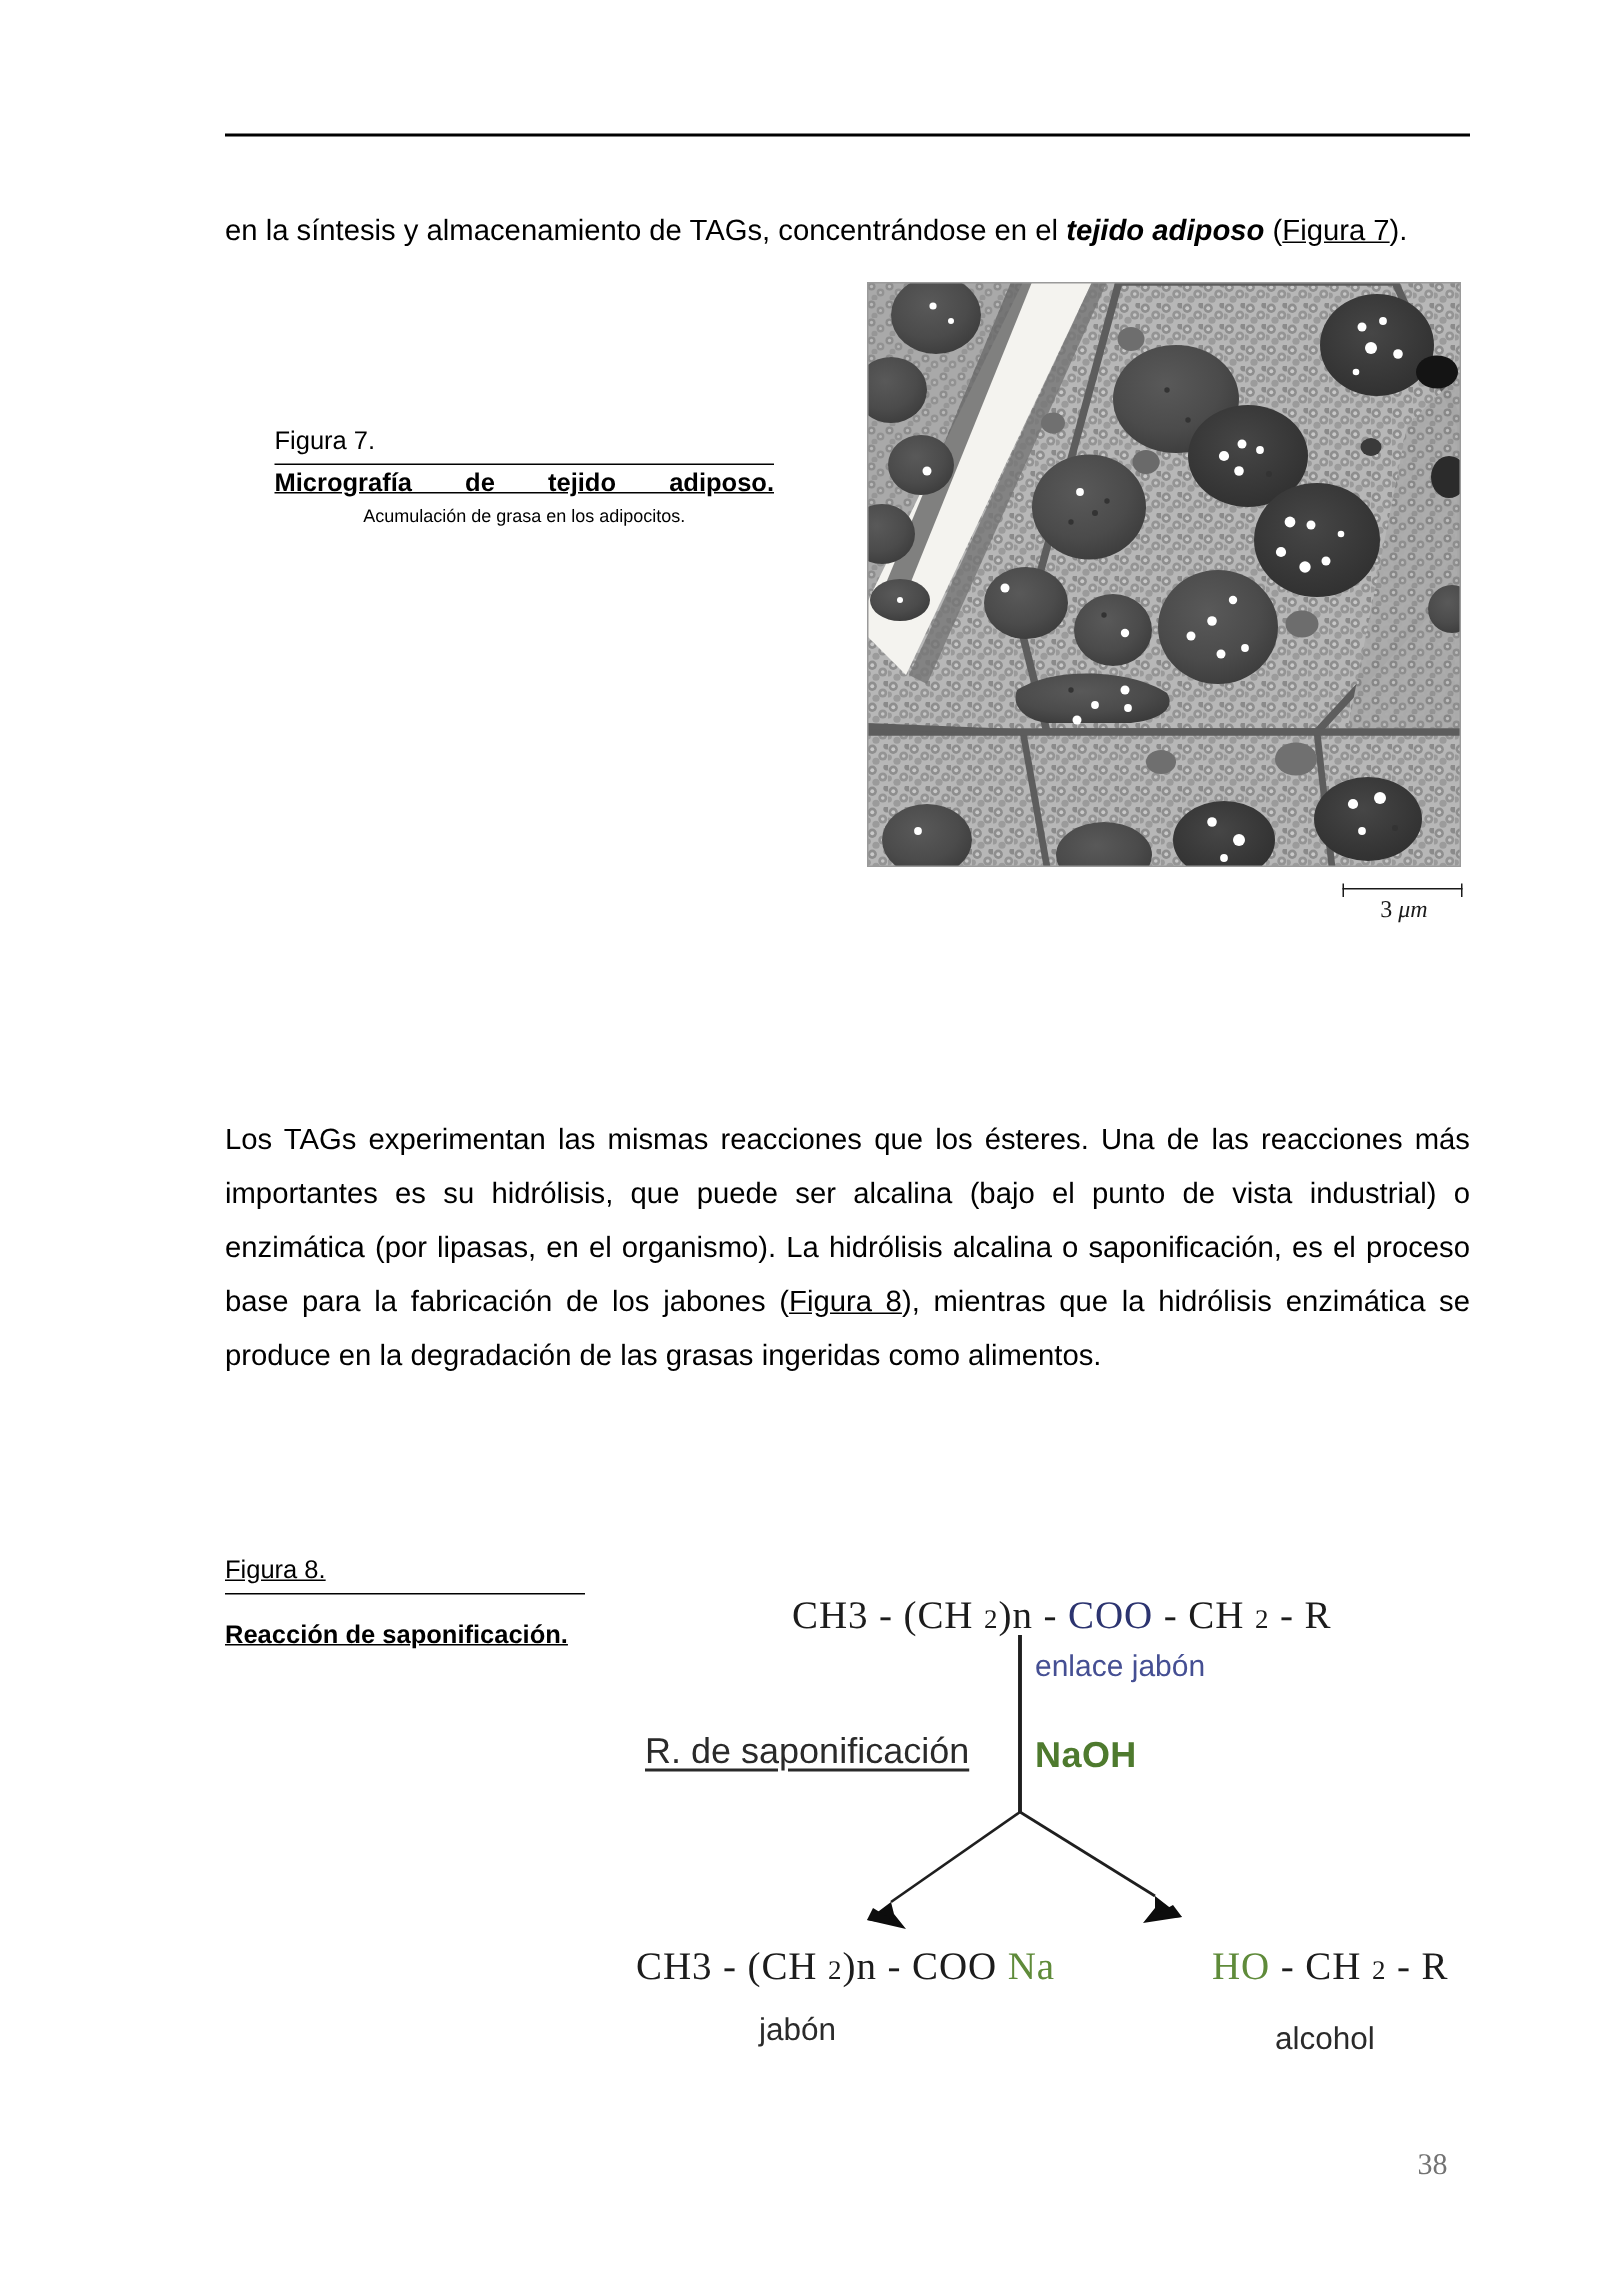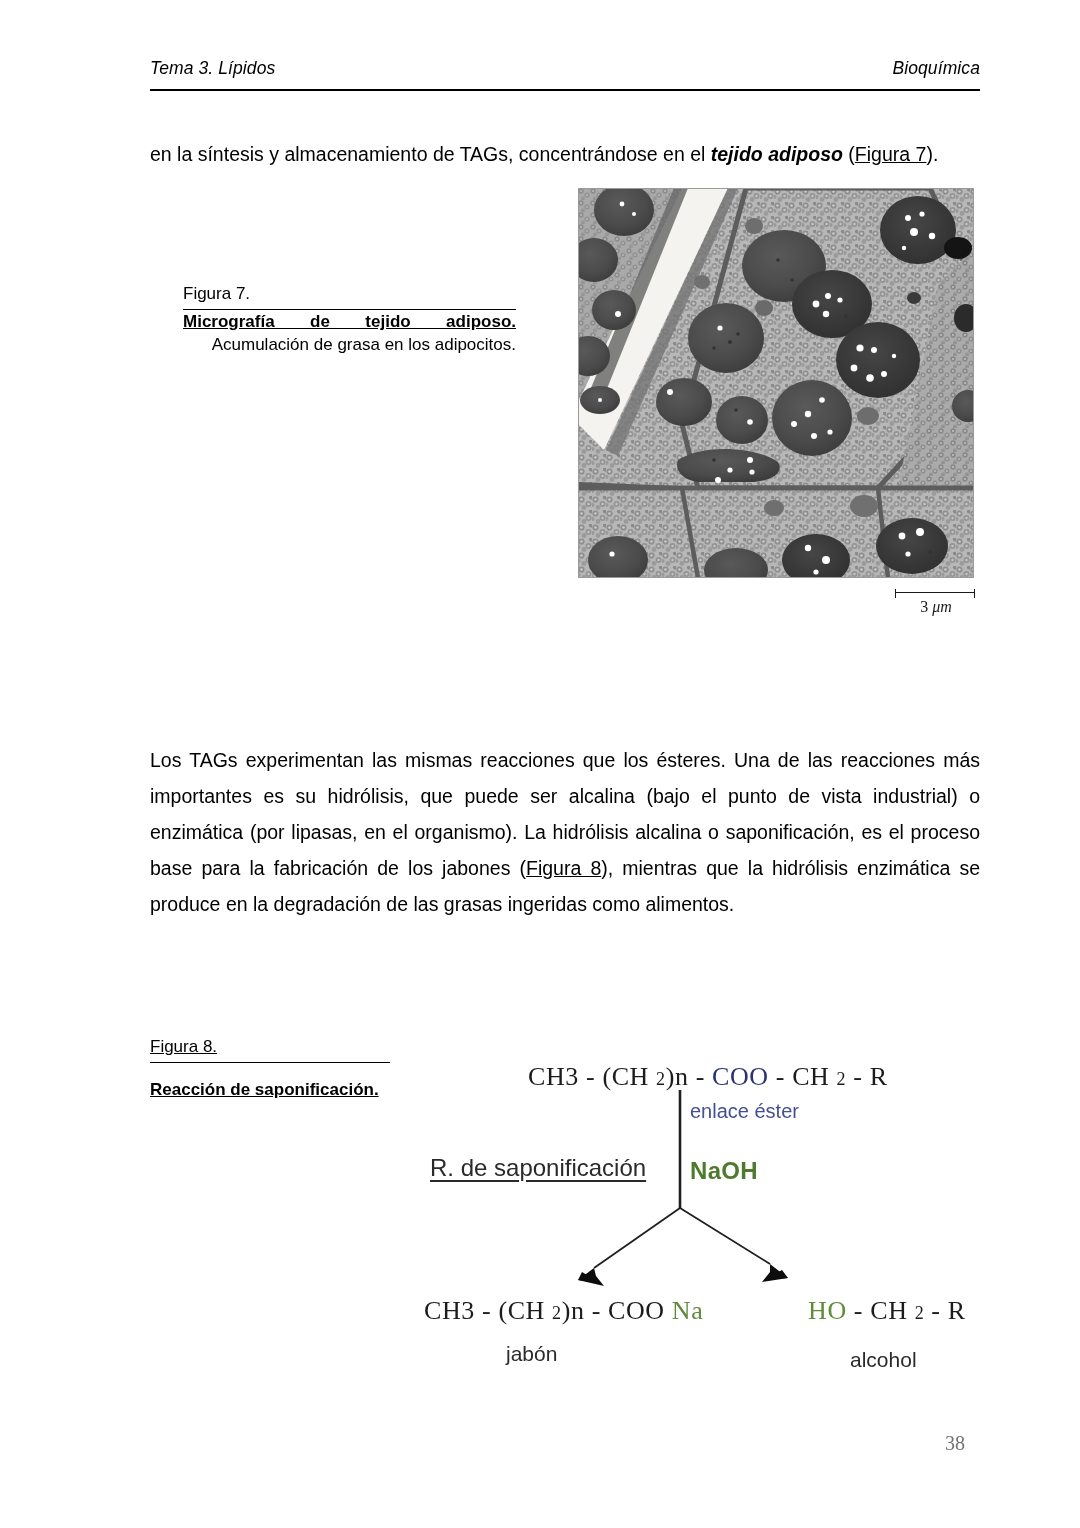--- a/index.html
+++ b/index.html
@@ -88,23 +88,23 @@
   }
   .fig-title {
     font-size: 17px;
     font-weight: bold;
     line-height: 23px;
     text-align: justify;
     text-align-last: justify;
     text-decoration: underline;
   }
   .fig-sub {
-    font-size: 17px;
+    font-size: 12px;
     line-height: 23px;
-    text-align: right;
+    text-align: center;
   }
 
   
   .micrograph {
     position: absolute;
     left: 578px;
     top: 188px;
     width: 396px;
     height: 390px;
     overflow: hidden;
@@ -236,24 +236,20 @@
     font-family: "Liberation Serif", serif;
     font-size: 20px;
     color: #737373;
   }
 </style>
 </head>
 <body>
 
 <div class="page">
 
-  <div class="header">
-    <span>Tema 3. Lípidos</span>
-    <span>Bioquímica</span>
-  </div>
   <div class="header-rule"></div>
 
   <p class="para" id="para-intro"><span>en la síntesis y almacenamiento de TAGs, concentrándose en el </span><span class="bi">tejido adiposo</span><span> (</span><span class="u">Figura 7</span><span>).</span></p>
 
   <div class="fig7-caption-wrap">
     <div class="fig-num">Figura 7.</div>
     <div class="fig-rule"></div>
     <div class="fig-title">Micrografía de tejido adiposo.</div>
     <div class="fig-sub">Acumulación de grasa en los adipocitos.</div>
   </div>
@@ -434,21 +430,21 @@
       <polygon points="176,218 160,230 186,236 178,226" fill="#0d0d0d"></polygon>
       <polygon points="164,222 160,230 184,234" fill="#0d0d0d"></polygon>
 
       <line x1="262" y1="158" x2="352" y2="214" stroke="#1f1f1f" stroke-width="1.8"></line>
       <polygon points="352,214 370,228 344,232 352,222" fill="#0d0d0d"></polygon>
       <polygon points="364,220 370,228 346,230" fill="#0d0d0d"></polygon>
     </svg>
 
     <div class="chem" id="chem-top"><span>CH3 - (CH </span><span class="sub">2</span><span>)n - </span><span class="coo">COO</span><span> -  CH </span><span class="sub">2</span><span> - R</span></div>
 
-    <div class="lbl-sans" id="lbl-ester">enlace éster</div>
+    <div class="lbl-sans" id="lbl-ester">enlace jabón</div>
     <div class="lbl-sans" id="lbl-naoh">NaOH</div>
     <div class="lbl-sans" id="lbl-reaction">R. de saponificación</div>
 
     <div class="chem" id="chem-soap"><span>CH3 - (CH </span><span class="sub">2</span><span>)n - COO </span><span class="grn">Na</span></div>
 
     <div class="chem" id="chem-alc"><span class="grn">HO</span><span> - CH </span><span class="sub">2</span><span> - R</span></div>
 
     <div class="lbl-sans" id="lbl-jabon">jabón</div>
     <div class="lbl-sans" id="lbl-alcohol">alcohol</div>
   </div>

